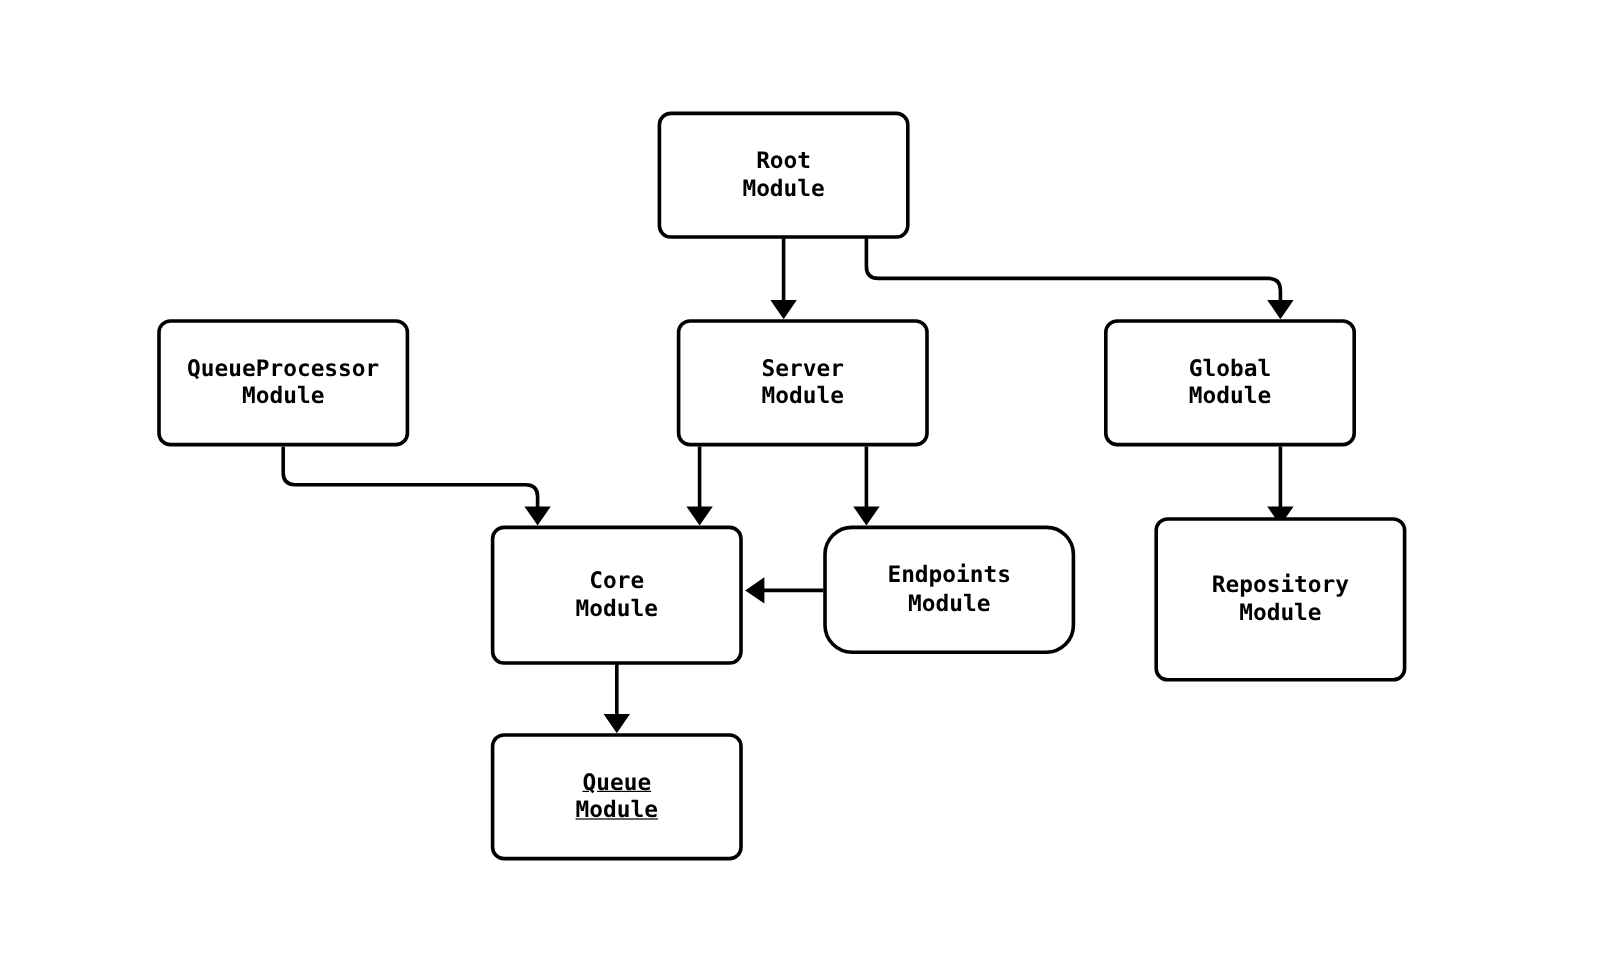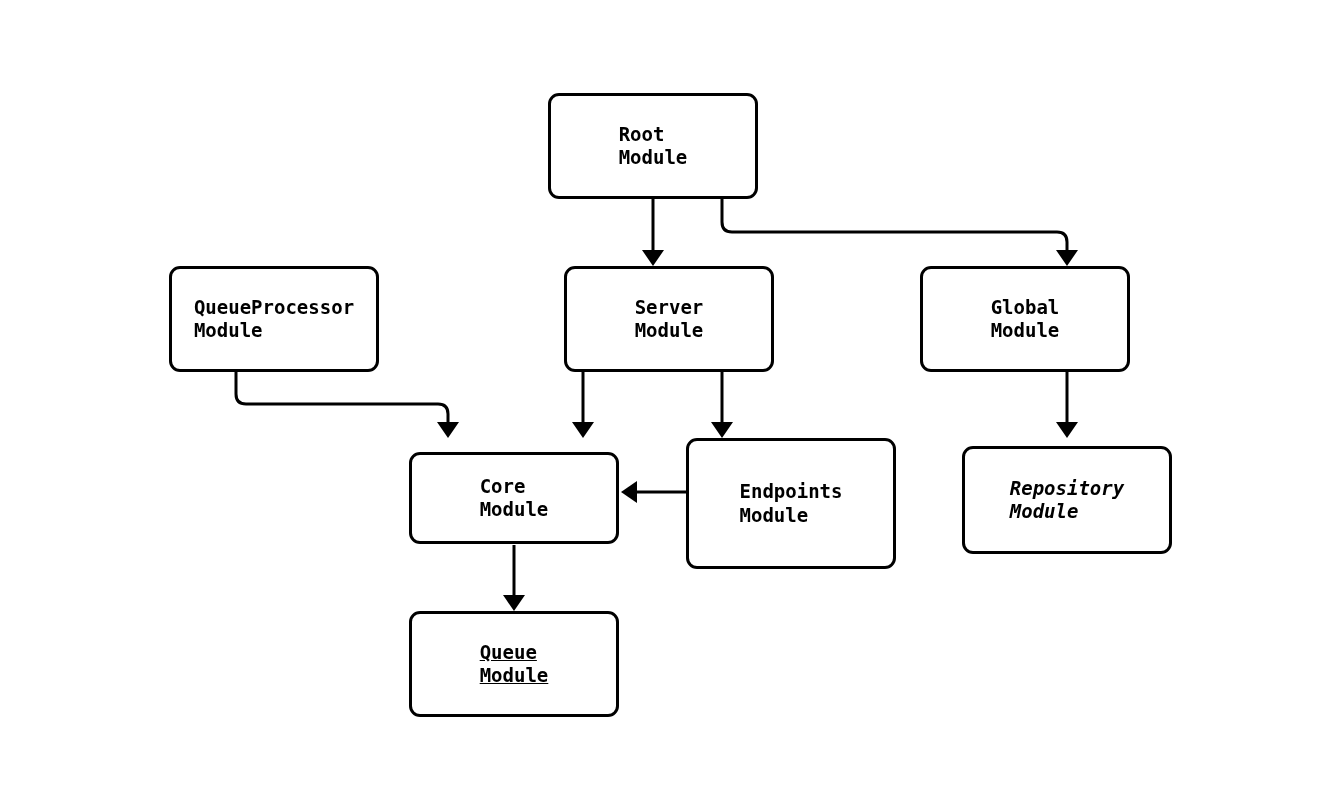--- a/index.html
+++ b/index.html
@@ -41,20 +41,21 @@
     border: 3px solid #000000;
     border-radius: 11px;
     display: flex;
     align-items: center;
     justify-content: center;
   }
   .node-label {
     font-size: 19px;
     font-weight: bold;
     color: #000000;
+    text-align: center;
     line-height: 1.22;
     white-space: pre-line;
     letter-spacing: 0px;
   }
 </style>
 </head>
 <body>
 
 <div class="canvas">
 
@@ -99,46 +100,46 @@
       <path d="M514,545 L514,596"></path>
       <polygon points="503,595 525,595 514,611"></polygon>
     </g>
   </svg>
 
   <div class="node" style="left:548px; top:93px;">
     <span class="node-label">Root
 Module</span>
   </div>
 
-  <div class="node" style="left:131px; top:266px;margin-left:38px;">
+  <div class="node" style="left:131px; top:266px;">
     <span class="node-label">QueueProcessor
 Module</span>
   </div>
 
   <div class="node" style="left:564px; top:266px;">
     <span class="node-label">Server
 Module</span>
   </div>
 
   <div class="node" style="left:920px; top:266px;">
     <span class="node-label">Global
 Module</span>
   </div>
 
-  <div class="node" style="left:409px; top:452px; height:92px;">
+  <div class="node" style="left:409px; top:438px; height:116px;">
     <span class="node-label">Core
 Module</span>
   </div>
 
-  <div class="node" style="left:686px; top:438px; height:131px;">
+  <div class="node" style="left:686px; top:438px; height:107px;border-radius:24px;">
     <span class="node-label">Endpoints
 Module</span>
   </div>
 
-  <div class="node" style="left:962px; top:446px; height:108px;font-style:italic;">
+  <div class="node" style="left:962px; top:431px; height:137px;">
     <span class="node-label">Repository
 Module</span>
   </div>
 
   <div class="node" style="left:409px; top:611px;text-decoration:underline;">
     <span class="node-label">Queue
 Module</span>
   </div>
 
 </div>

